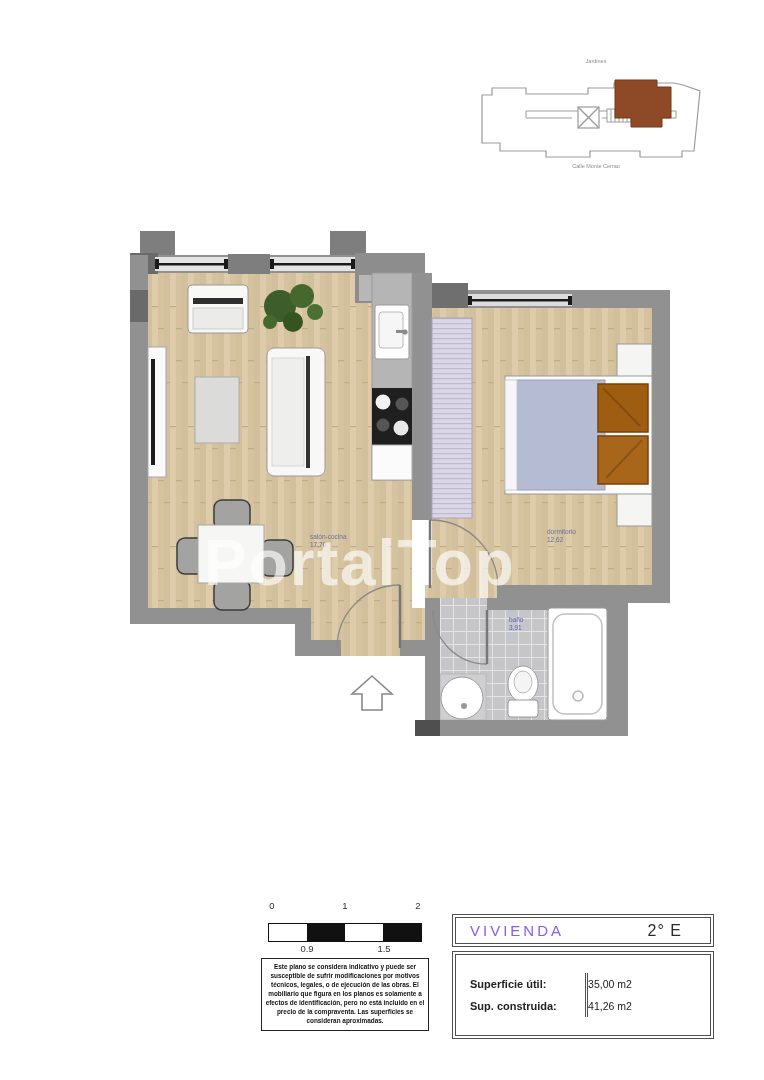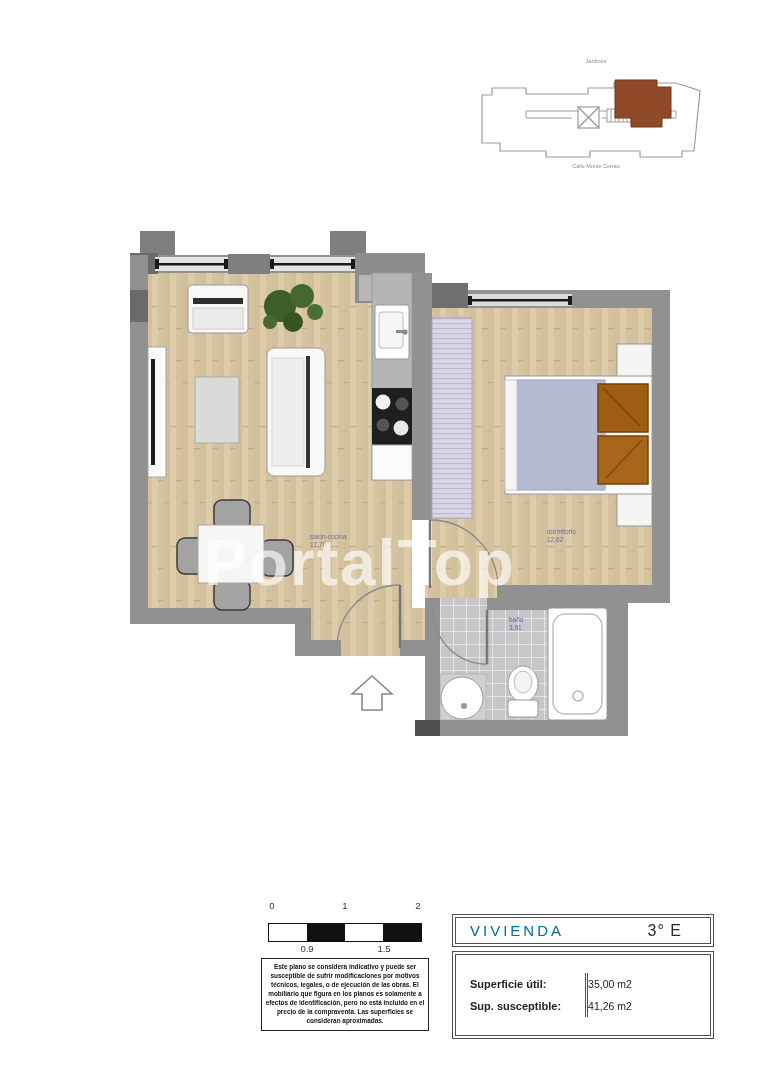--- a/index.html
+++ b/index.html
@@ -31,21 +31,21 @@
   
   .disclaimer{position:absolute;left:261px;top:958px;width:168px;border:1px solid #222;
        box-sizing:border-box;padding:4px 3px;font-size:6.4px;font-weight:bold;color:#111;
        text-align:center;line-height:1.4;}
   
   .itable{position:absolute;left:452px;top:914px;width:262px;}
   .dbl{border:1px solid #4f4f4f;background:#fff;padding:2px;}
   .dbl .inner{border:1px solid #4f4f4f;box-sizing:border-box;}
   .it-head .inner{display:flex;align-items:center;justify-content:space-between;
        height:27px;padding:0 28px 0 14px;}
-  .it-title{font-size:15px;letter-spacing:3px;color:#0369a1;}
+  .it-title{font-size:15px;letter-spacing:3px;color:#8b5cf6;}
   .it-unit{font-size:16px;letter-spacing:1px;color:#2b2b2b;}
   .it-body{margin-top:4px;}
   .it-body .inner{display:grid;grid-template-columns:52% 48%;padding:18px 0;}
   .it-lab{padding-left:14px;font-weight:bold;font-size:11px;line-height:22px;color:#222;
        border-right:3px double #4f4f4f;}
   .it-val{text-align:left;font-size:10.5px;line-height:22px;color:#222;}
   svg{position:absolute;}
 </style>
 </head>
 <body>
@@ -253,26 +253,26 @@
     <span class="tick" style="left:43px;top:43px;">0.9</span>
     <span class="tick" style="left:120px;top:43px;">1.5</span>
   </div>
 
   <div class="disclaimer">Este plano se considera indicativo y puede ser susceptible de sufrir modificaciones por motivos técnicos, legales, o de ejecución de las obras. El mobiliario que figura en los planos es solamente a efectos de identificación, pero no está incluido en el precio de la compraventa. Las superficies se consideran aproximadas.</div>
 
   <div class="itable">
     <div class="dbl it-head">
       <div class="inner">
         <span class="it-title">VIVIENDA</span>
-        <span class="it-unit">3° E</span>
+        <span class="it-unit">2° E</span>
       </div>
     </div>
     <div class="dbl it-body">
       <div class="inner">
         <span class="it-lab">Superficie útil:</span>
         <span class="it-val">35,00 m2</span>
-        <span class="it-lab">Sup. susceptible:</span>
+        <span class="it-lab">Sup. construida:</span>
         <span class="it-val">41,26 m2</span>
       </div>
     </div>
   </div>
 
 </div>
 
 </body></html>

